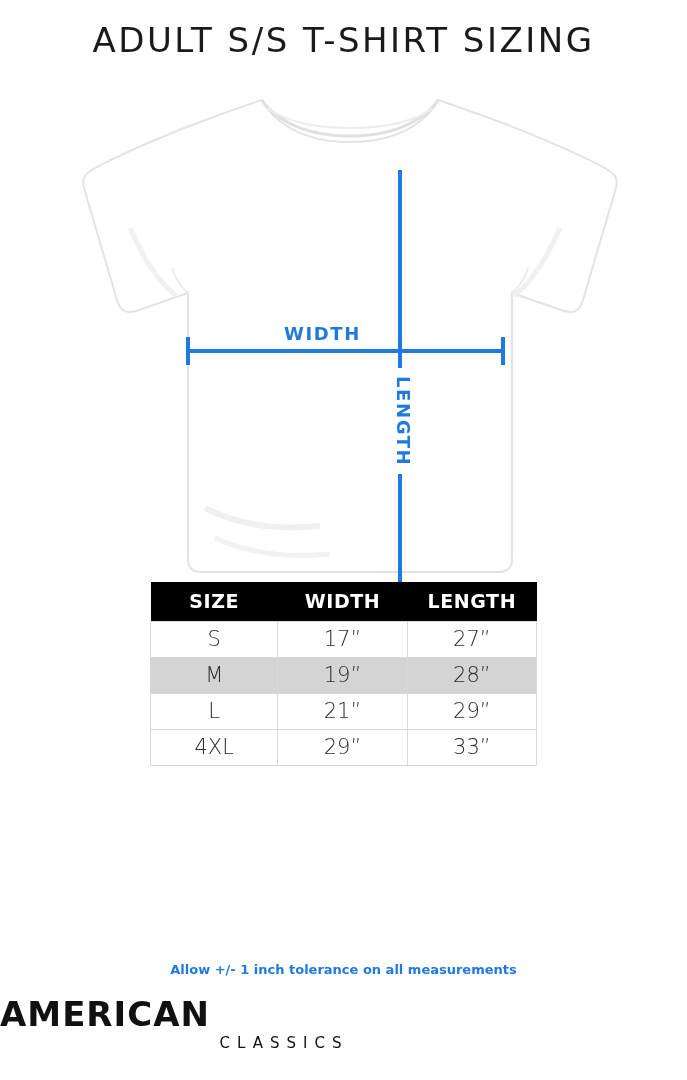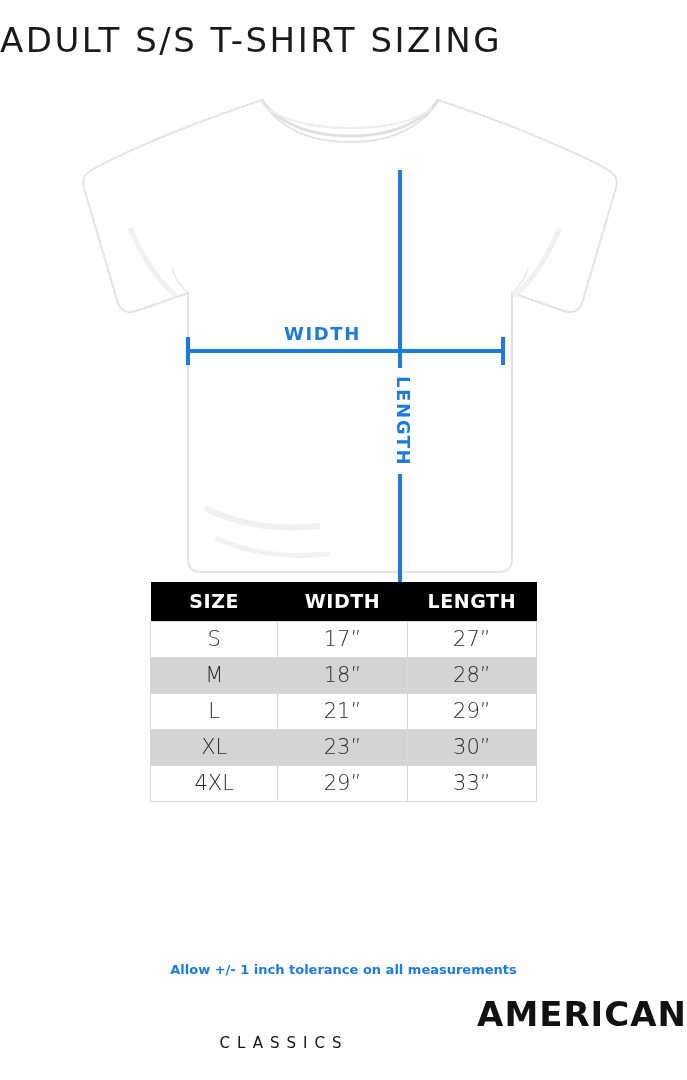--- a/index.html
+++ b/index.html
@@ -14,21 +14,21 @@
     font-family: "Liberation Sans", sans-serif;
     overflow: hidden;
   }
 
   
   .page-title {
     position: absolute;
     top: 20px;
     left: 0;
     width: 687px;
-    text-align: left;
+    text-align: center;
     font-size: 34px;
     letter-spacing: 2.5px;
     font-weight: 400;
     color: #1a1a1a;
     font-family: "DejaVu Sans", sans-serif;
   }
 
   
   .shirt-area {
     position: absolute;
@@ -136,21 +136,21 @@
     color: #1f7ae0;
     font-size: 13px;
     font-weight: bold;
     font-family: "DejaVu Sans", sans-serif;
   }
   .brand-main {
     position: absolute;
     top: 994px;
     left: 0;
     width: 687px;
-    text-align: right;
+    text-align: left;
     font-size: 34px;
     font-weight: bold;
     letter-spacing: 1px;
     color: #111111;
     font-family: "DejaVu Sans", sans-serif;
   }
   .brand-sub {
     position: absolute;
     top: 1034px;
     left: 0;
@@ -226,33 +226,28 @@
     </tr>
   </thead>
   <tbody>
     <tr class="odd">
       <td>S</td>
       <td>17”</td>
       <td>27”</td>
     </tr>
     <tr class="even">
       <td>M</td>
-      <td>18”</td>
+      <td>19”</td>
       <td>28”</td>
     </tr>
     <tr class="odd">
       <td>L</td>
       <td>21”</td>
       <td>29”</td>
     </tr>
-    <tr class="even">
-      <td>XL</td>
-      <td>23”</td>
-      <td>30”</td>
-    </tr>
     <tr class="odd">
       <td>4XL</td>
       <td>29”</td>
       <td>33”</td>
     </tr>
   </tbody>
 </table>
 
 <div class="tolerance-note">Allow +/- 1 inch tolerance on all measurements</div>
 <div class="brand-main">AMERICAN</div>

